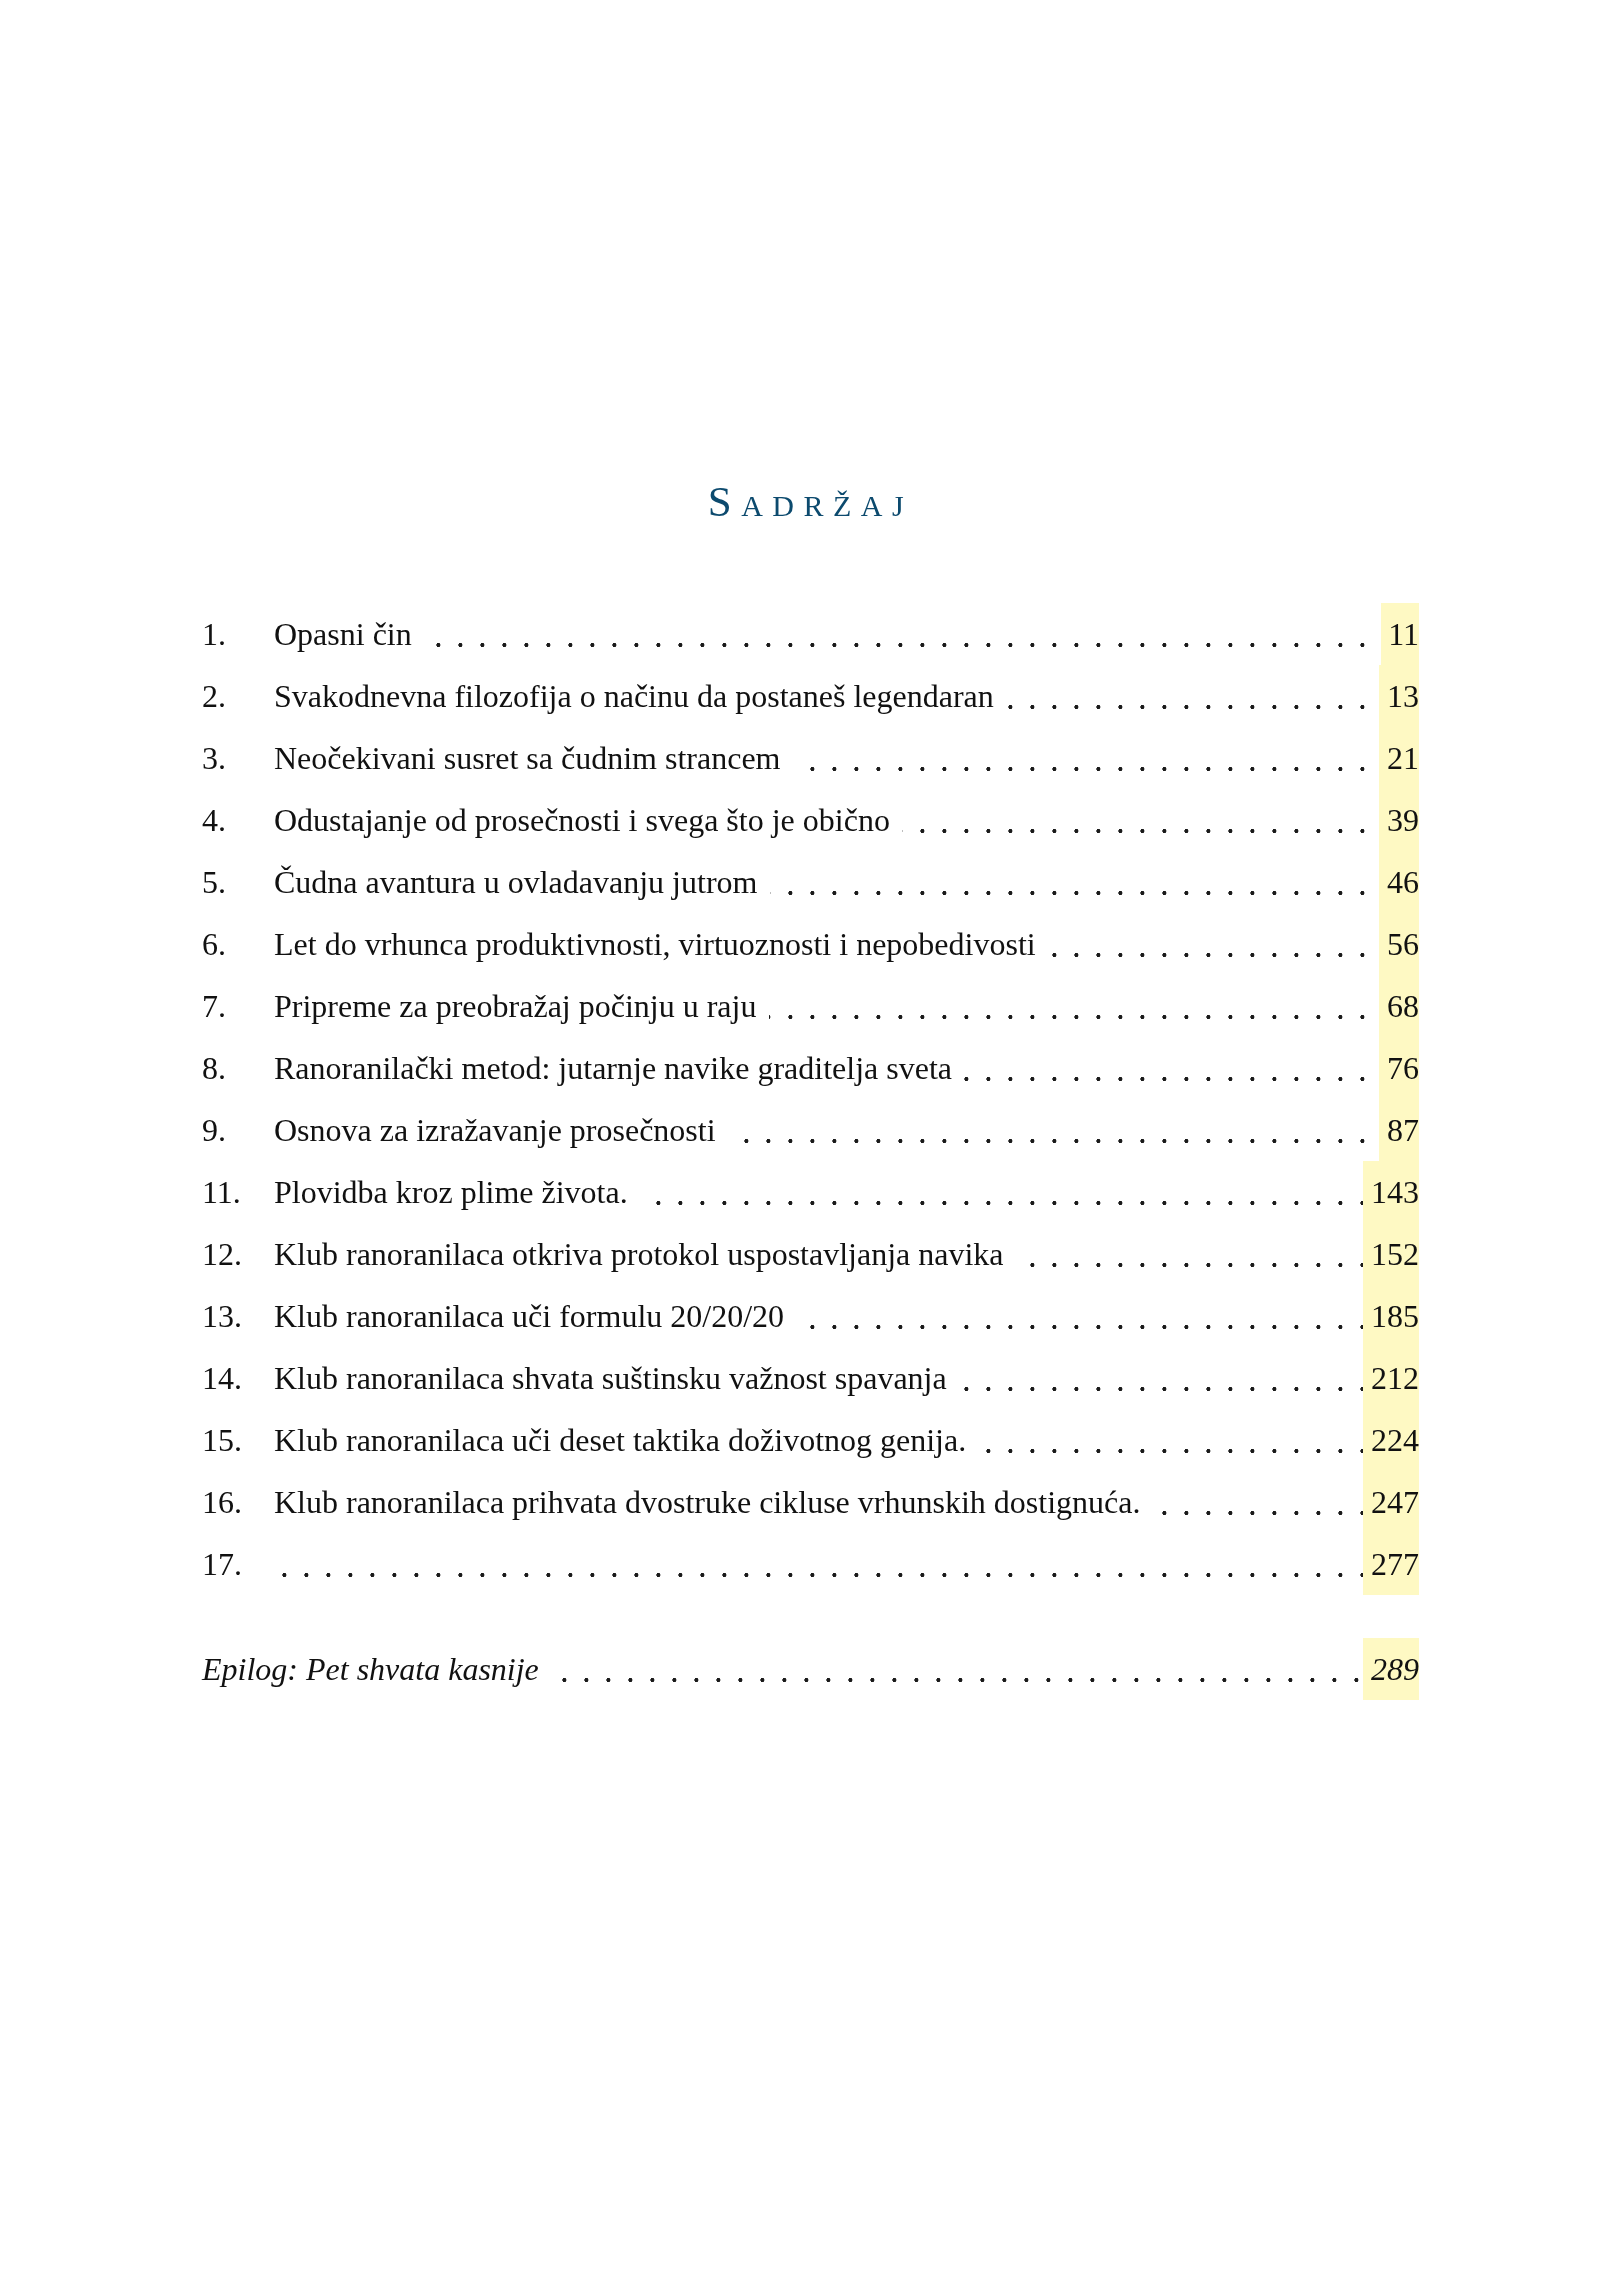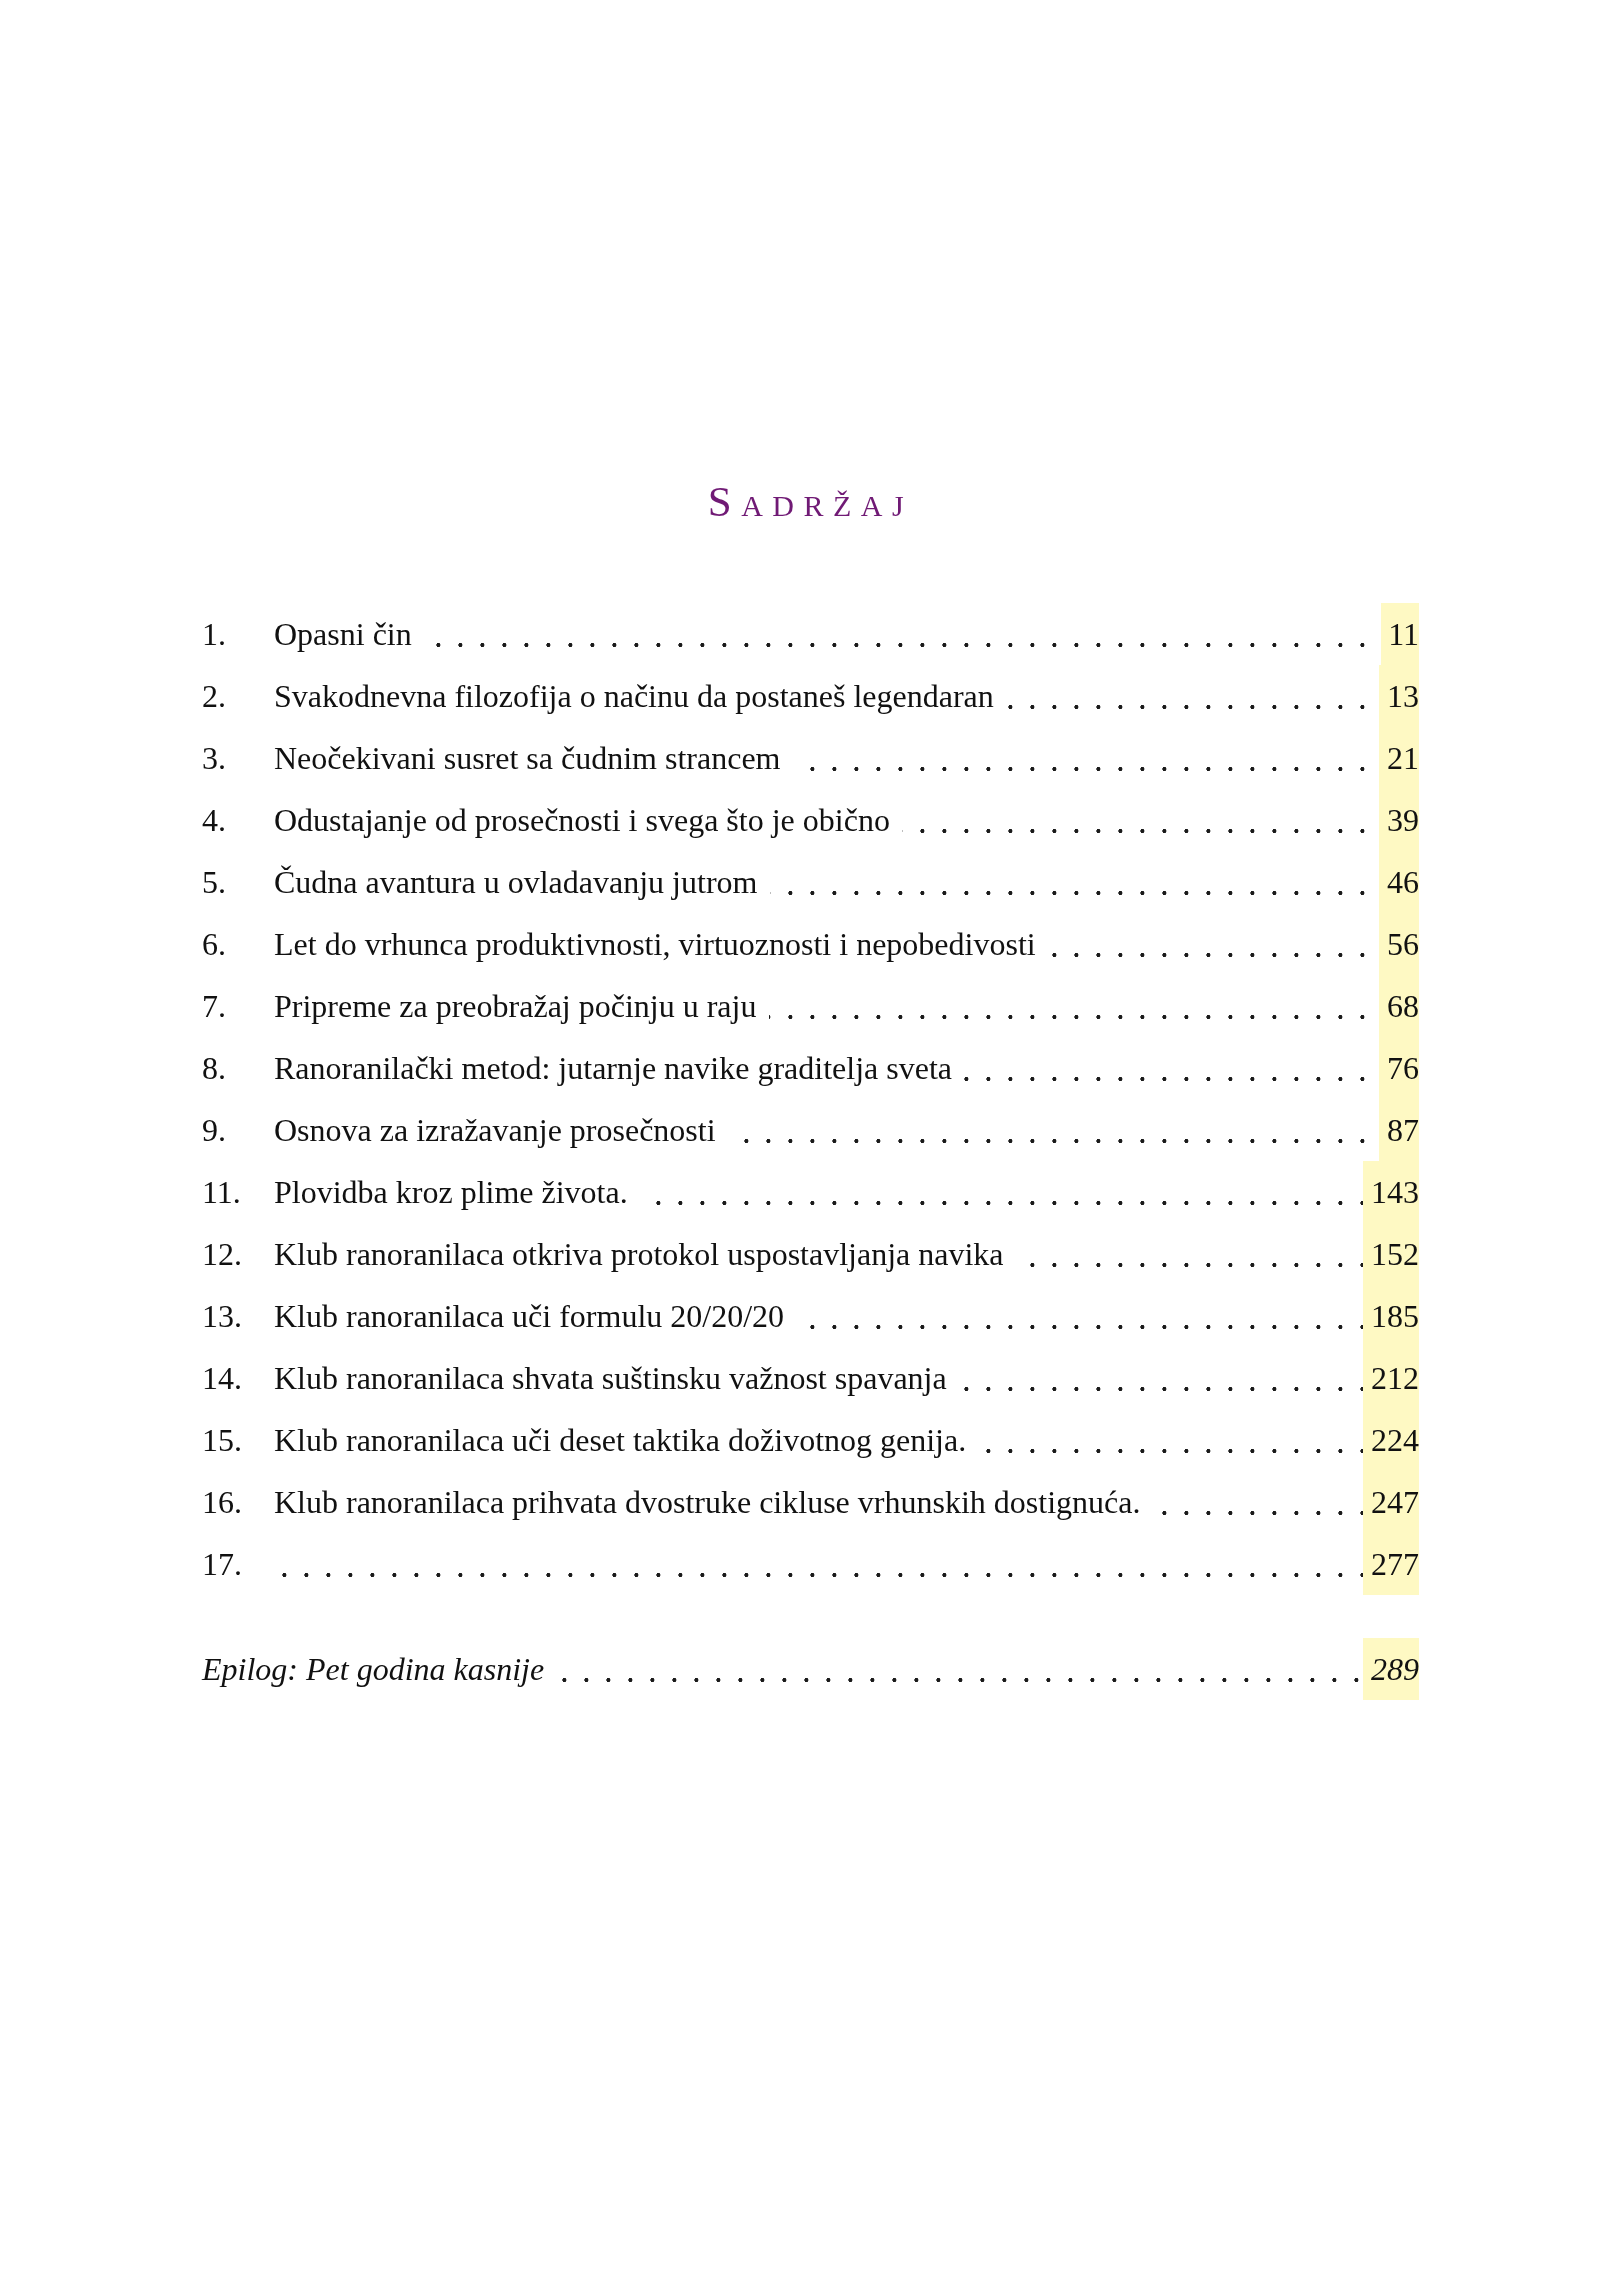--- a/index.html
+++ b/index.html
@@ -18,21 +18,21 @@
   .title {
     position: absolute;
     top: 476px; left: 0; right: 0;
     margin: 0;
     text-align: center;
     font-size: 43px;
     font-weight: 400;
     font-variant: small-caps;
     letter-spacing: 9.5px;
     line-height: 51px;
-    color: #701a75;
+    color: #0c4a6e;
   }
   .toc-block {
     position: absolute;
     top: 603px;
     left: 202px;
     right: 202px;
   }
   .row {
     position: relative;
     display: flex;
@@ -196,20 +196,20 @@
         <div class="row">
           <span class="dotfill"></span>
           <span class="num">17.</span>
           <span class="spacer"></span>
           <span class="pg">277</span>
         </div>
       </div>
 
     <div class="row epilog">
       <span class="dotfill"></span>
-      <span class="titl">Epilog: Pet godina kasnije</span>
+      <span class="titl">Epilog: Pet shvata kasnije</span>
       <span class="spacer"></span>
       <span class="pg">289</span>
     </div>
 
   </div>
 </div>
 
 
 </body></html>

